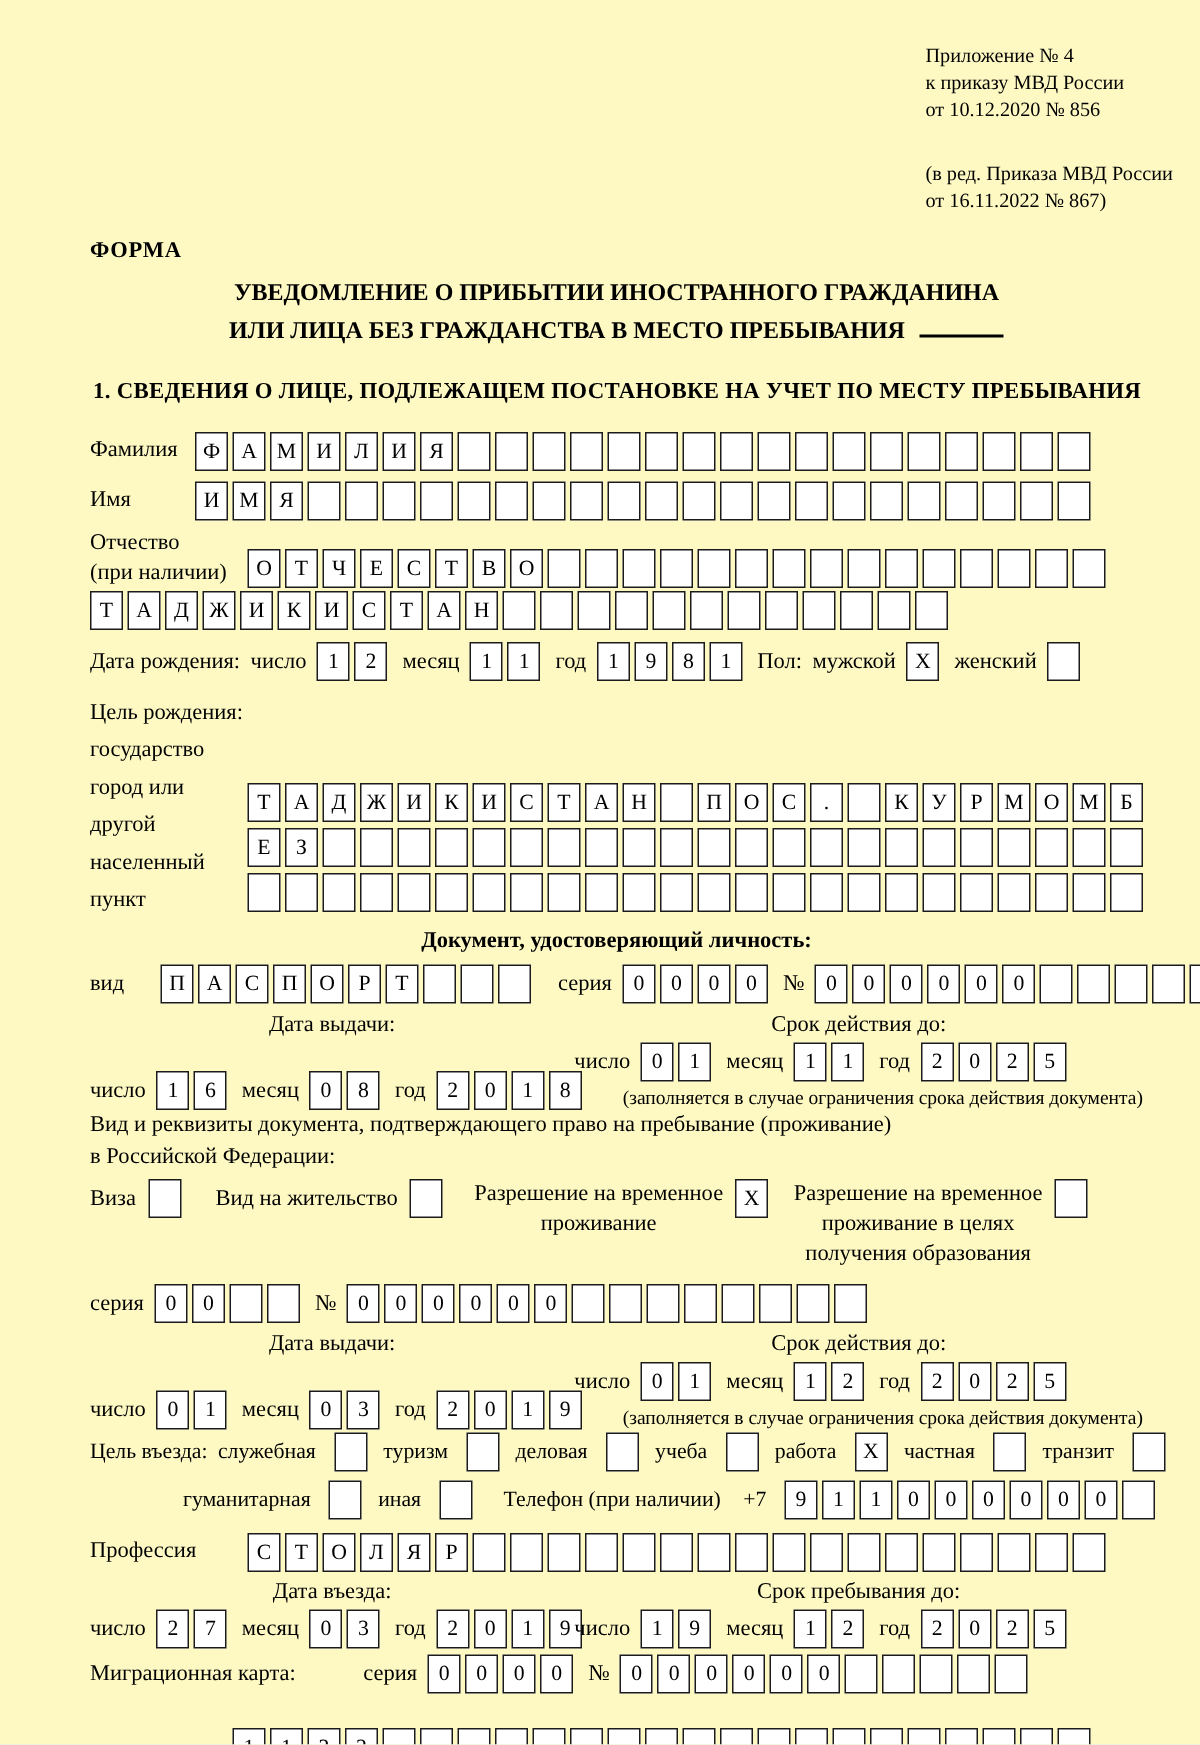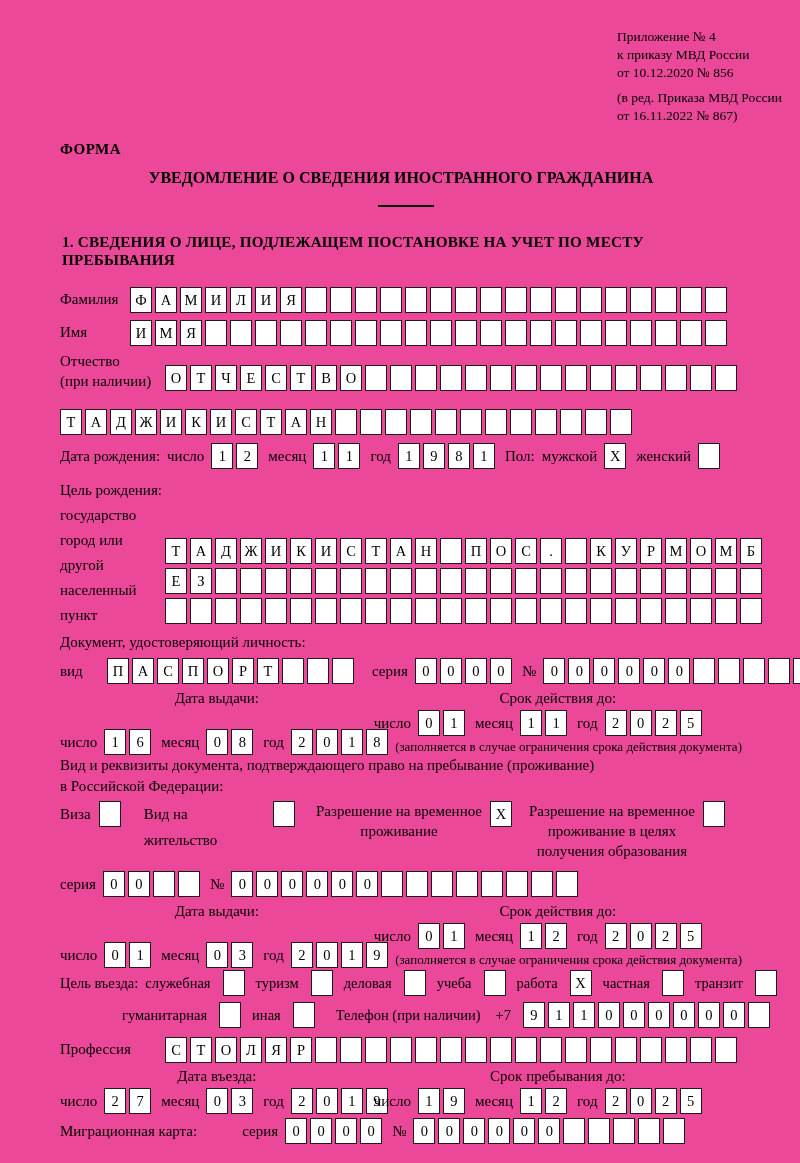--- a/index.html
+++ b/index.html
@@ -1,40 +1,40 @@
 <!DOCTYPE html>
 <html><head>
 <meta charset="utf-8">
 <style>
   html,body{margin:0;padding:0;background:#e8e8e8;}
   .page{
-    width:800px;height:1163px;box-sizing:border-box;background:#ec4899;
-    padding:28px 58px 8px 60px;position:relative;overflow:hidden;
+    width:800px;height:1163px;box-sizing:border-box;background:#fef9c3;
+    padding:28px 38px 8px 60px;position:relative;overflow:hidden;
     font-family:"Liberation Serif","DejaVu Serif",serif;font-size:15px;color:#000;
   }
   .annex{margin-left:557px;font-size:13.5px;line-height:1.35;white-space:nowrap;}
-  .annex-note{margin-top:6px;}
+  .annex-note{margin-top:24px;}
   .forma{text-align:left;font-weight:bold;font-size:15px;margin:16px 2px 4px 0;letter-spacing:.5px;}
   .title{text-align:center;font-weight:bold;font-size:16px;line-height:1.45;margin-top:8px;}
   .uline{display:inline-block;width:56px;border-bottom:2px solid #000;height:1em;margin-left:10px;vertical-align:baseline;}
   .section1{font-weight:bold;font-size:15.2px;margin:20px 0 16px 2px;letter-spacing:.2px;}
 
   .row{display:flex;align-items:flex-end;margin-bottom:5px;}
   .irow{display:flex;align-items:center;flex-wrap:nowrap;}
   .irow > *{margin-right:7px;}
   .lbl{flex:none;line-height:28px;}
   .lbl2 div{line-height:20px;}
   .lbl-stack div{line-height:25px;}
   .cells{display:inline-flex;flex:none;}
   .cell{
     flex:none;width:20px;height:24px;border:1.7px solid #1b1b1b;margin-right:3px;
     text-align:center;line-height:24px;font-size:14.5px;background:#fff;
   }
   .cellstack .cells{margin-bottom:4px;}
-  .center-head{text-align:left;font-weight:normal;margin:6px 0 6px;}
+  .center-head{text-align:center;font-weight:bold;margin:6px 0 6px;}
   .datepair{display:flex;margin:4px 0 2px;}
   .dp-col{display:flex;flex-direction:column;justify-content:space-between;}
   .dp-head{text-align:center;margin-bottom:3px;}
   .dp-note{font-size:13px;text-align:right;margin-top:3px;white-space:nowrap;}
   .opts-row{display:flex;align-items:flex-start;margin:4px 0 10px;}
   .opts-row .chk{margin:0 14px 0 8px;}
   .opt-ml{text-align:center;line-height:20px;flex:none;}
   .purpose .cells{margin:0 8px 0 5px;}
   .purpose span{white-space:nowrap;}
 </style>
@@ -46,22 +46,22 @@
   <div class="annex">
     <div>Приложение № 4</div>
     <div>к приказу МВД России</div>
     <div>от 10.12.2020 № 856</div>
     <div class="annex-note">(в ред. Приказа МВД России</div>
     <div>от 16.11.2022 № 867)</div>
   </div>
   <div class="forma">ФОРМА</div>
 
   <div class="title">
-    <div>УВЕДОМЛЕНИЕ О СВЕДЕНИЯ ИНОСТРАННОГО ГРАЖДАНИНА</div>
-    <div><span class="uline"></span></div>
+    <div>УВЕДОМЛЕНИЕ О ПРИБЫТИИ ИНОСТРАННОГО ГРАЖДАНИНА</div>
+    <div><span>ИЛИ ЛИЦА БЕЗ ГРАЖДАНСТВА В МЕСТО ПРЕБЫВАНИЯ</span><span class="uline"></span></div>
   </div>
 
   <div class="section1">1. СВЕДЕНИЯ О ЛИЦЕ, ПОДЛЕЖАЩЕМ ПОСТАНОВКЕ НА УЧЕТ ПО МЕСТУ ПРЕБЫВАНИЯ</div>
 
   <div class="row">
     <div class="lbl" style="width:70px">Фамилия</div>
     <div class="cells">
         <span class="cell">Ф</span>
         <span class="cell">А</span>
         <span class="cell">М</span>
@@ -112,21 +112,21 @@
         <span class="cell"></span>
         <span class="cell"></span>
         <span class="cell"></span>
         <span class="cell"></span>
         <span class="cell"></span>
         <span class="cell"></span>
         <span class="cell"></span>
       </div>
   </div>
 
-  <div class="row" style="margin-bottom:18px">
+  <div class="row" style="margin-bottom:2px">
     <div class="lbl lbl2" style="width:105px">
       <div>Отчество</div>
       <div>(при наличии)</div>
     </div>
     <div class="cells">
         <span class="cell">О</span>
         <span class="cell">Т</span>
         <span class="cell">Ч</span>
         <span class="cell">Е</span>
         <span class="cell">С</span>

